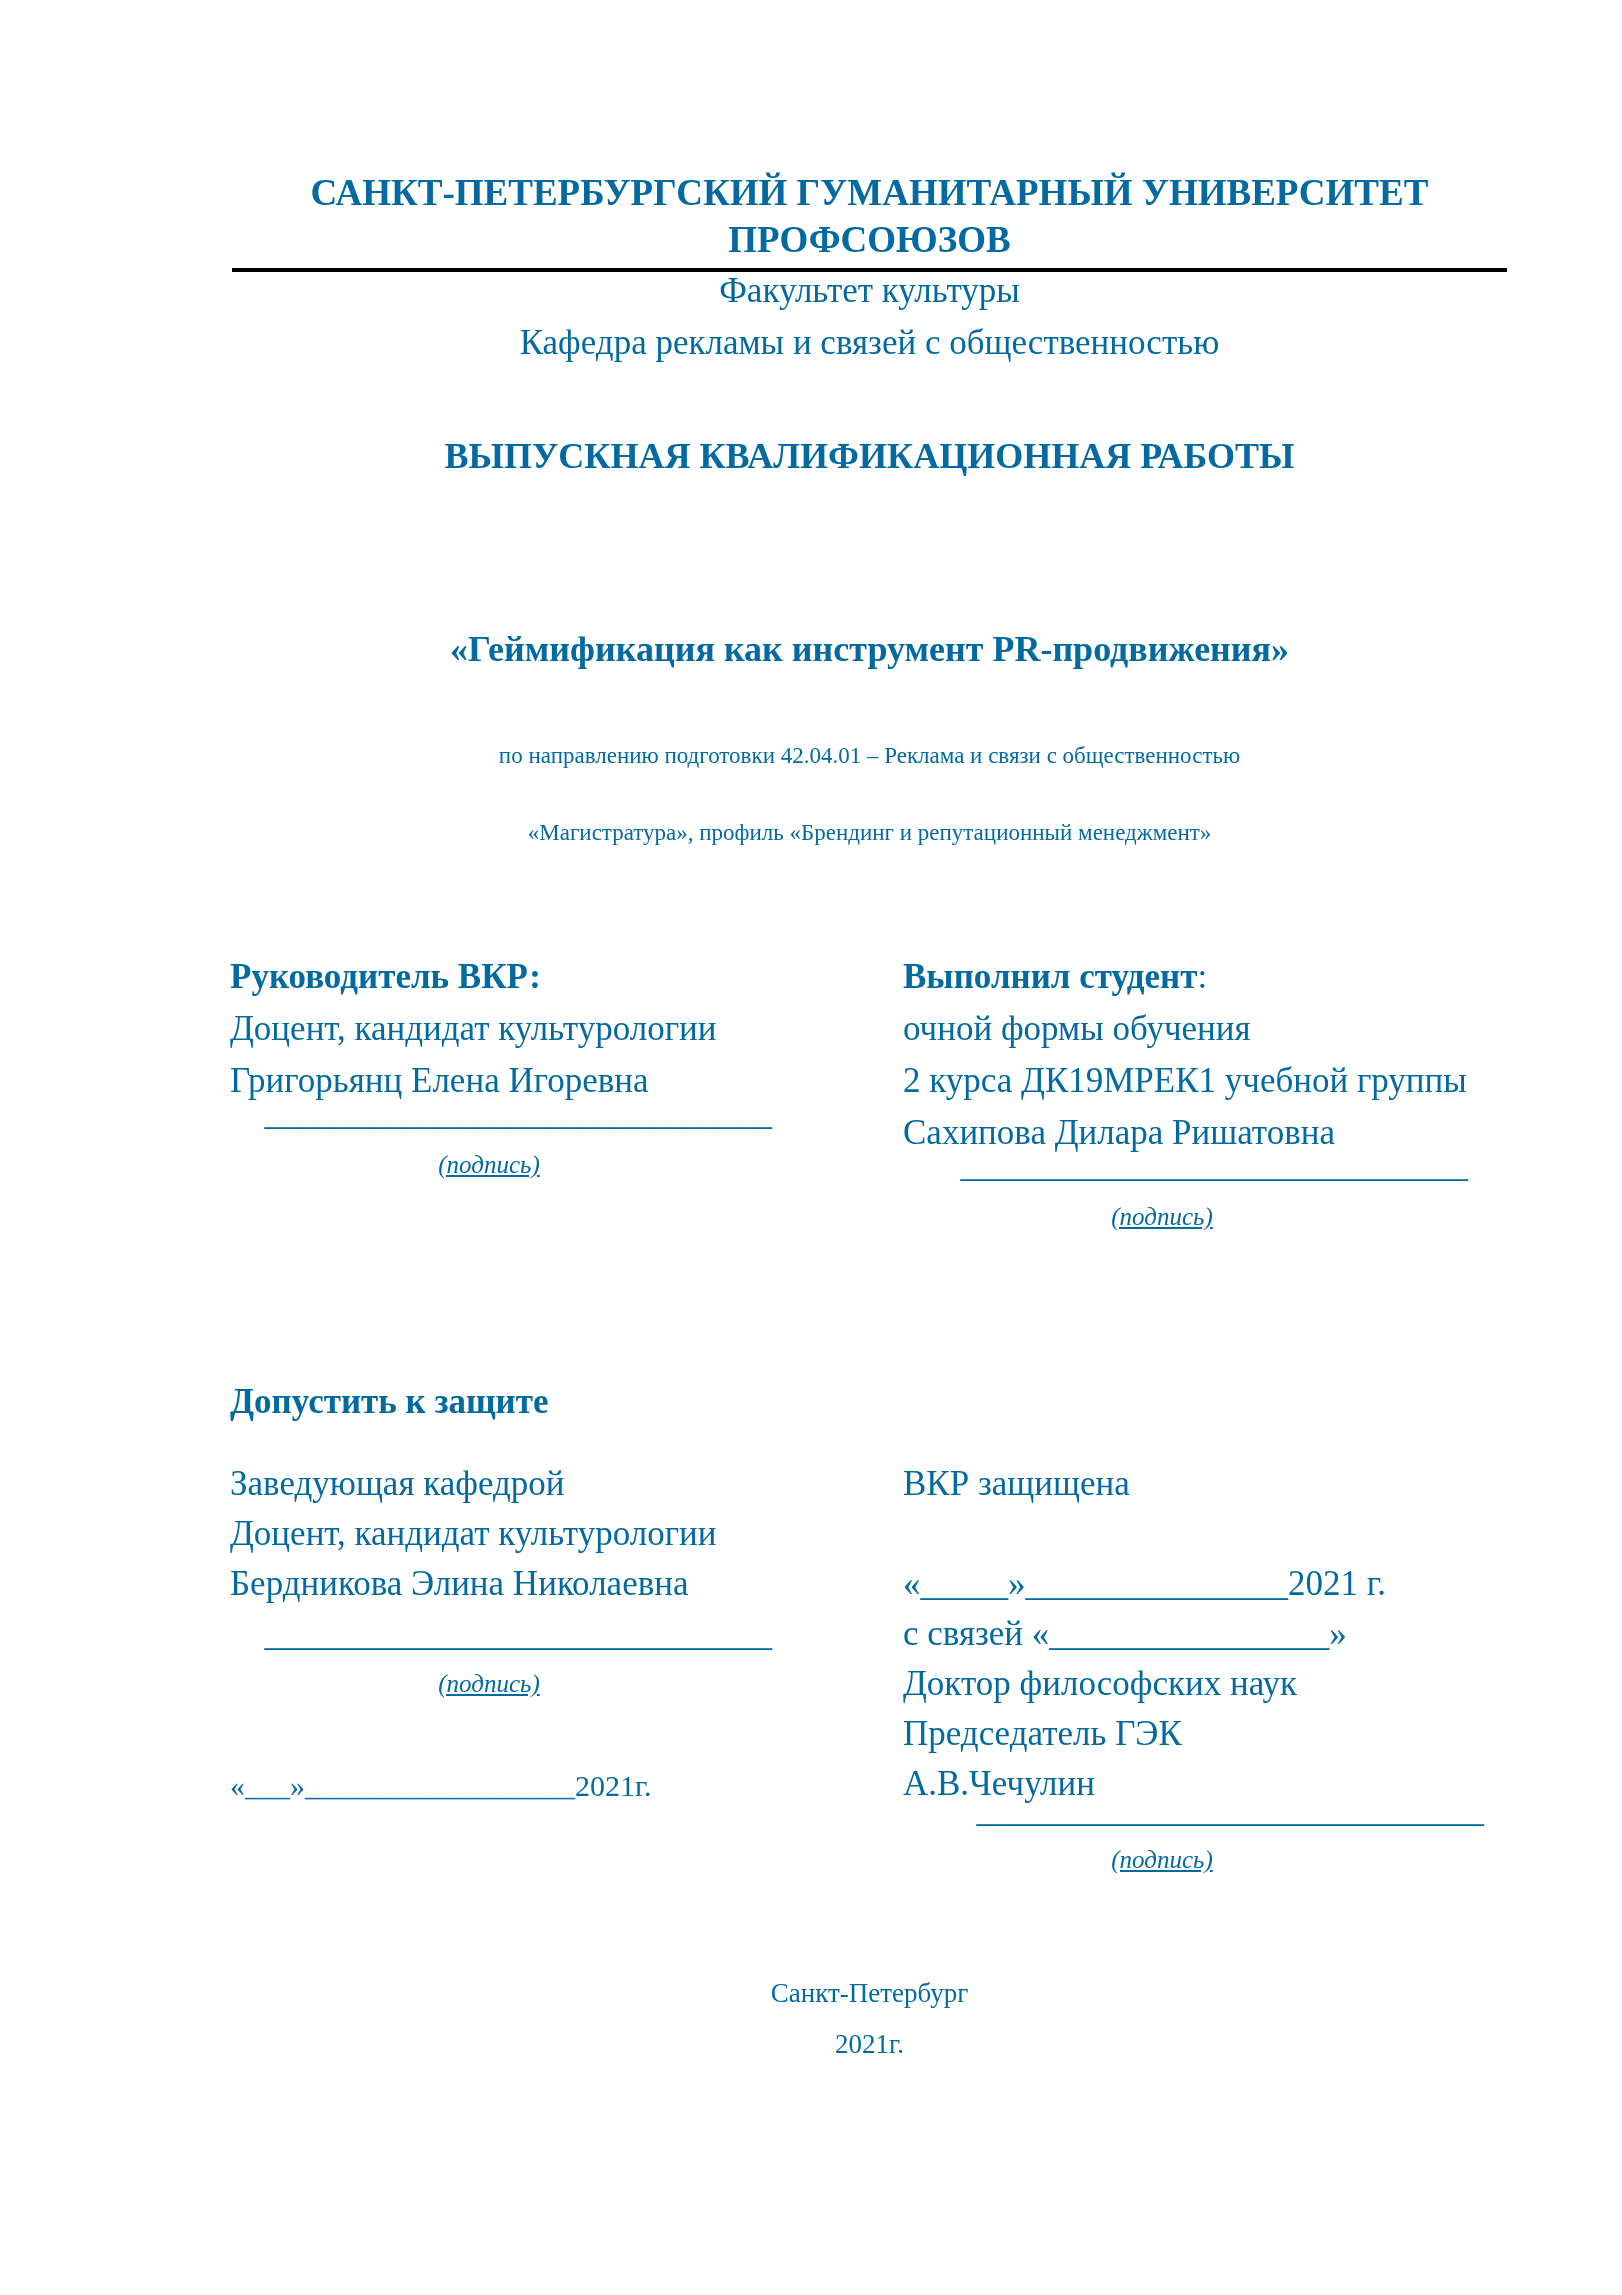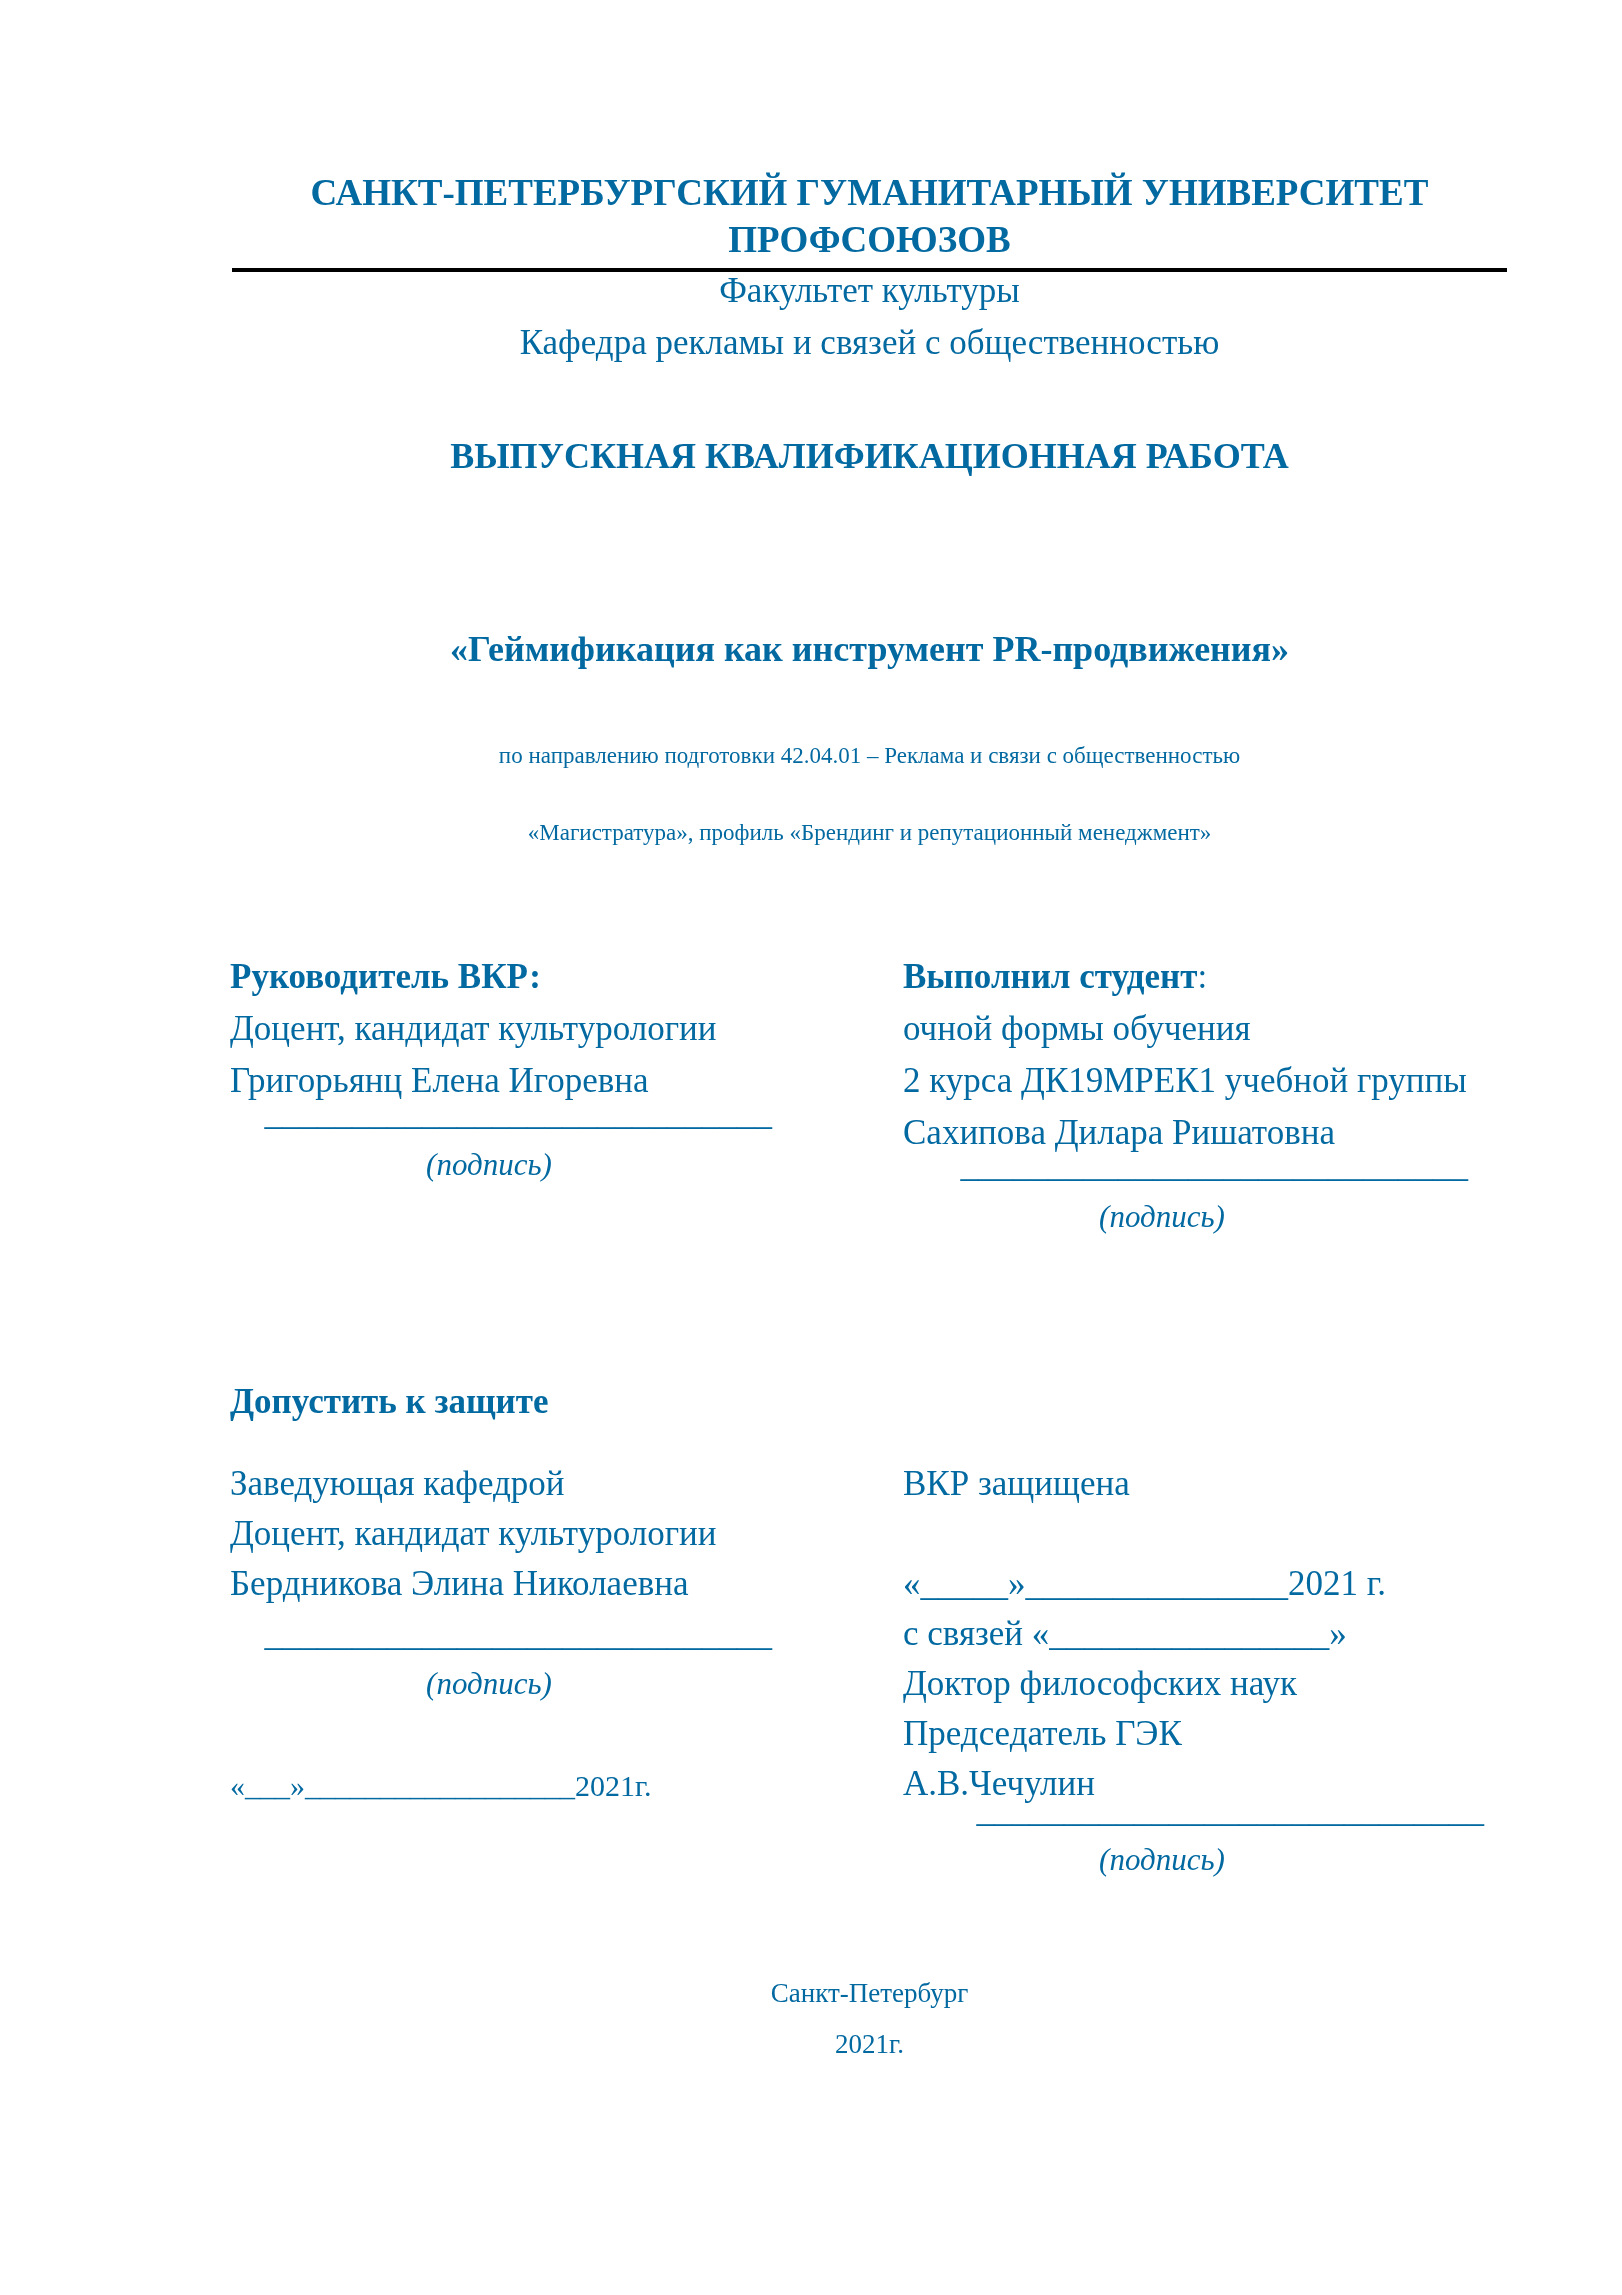--- a/index.html
+++ b/index.html
@@ -42,41 +42,42 @@
     margin-top: -20.4px;
     white-space: nowrap;
     text-align: right;
   }
   .sig-line.nomargin { margin-top: 0; }
   .sig-line.pullup { margin-top: -23.6px; }
   .sig-caption {
     width: 518px;
     text-align: center;
     font-style: italic;
-    font-size: 31px;
+    font-size: 25px;
+    text-decoration: underline;
   }
   .date-small {
     font-size: 30px;
     margin-top: 52px;
   }
   .footer-line { font-size: 27px; line-height: 52px; }
 </style>
 </head>
 <body>
 
 <div class="page">
 
   <div class="c fs47 b" style="top:169px;">
     <span class="underline-span">САНКТ-ПЕТЕРБУРГСКИЙ ГУМАНИТАРНЫЙ УНИВЕРСИТЕТ ПРОФСОЮЗОВ</span>
   </div>
 
   <div class="c fs45" style="top:268px;">Факультет культуры</div>
   <div class="c fs45" style="top:320px;">Кафедра рекламы и связей с общественностью</div>
 
-  <div class="c fs46 b" style="top:433px;">ВЫПУСКНАЯ КВАЛИФИКАЦИОННАЯ РАБОТА</div>
+  <div class="c fs46 b" style="top:433px;">ВЫПУСКНАЯ КВАЛИФИКАЦИОННАЯ РАБОТЫ</div>
   <div class="c fs46 b" style="top:626px;">«Геймификация как инструмент PR-продвижения»</div>
 
   <div class="c fs44" style="top:730px;">по направлению подготовки 42.04.01 – Реклама и связи с общественностью</div>
   <div class="c fs44" style="top:807px;">«Магистратура», профиль «Брендинг и репутационный менеджмент»</div>
 
   <div class="col" style="left:230px; top:951px; width:542px;">
     <div class="row b">Руководитель ВКР:</div>
     <div class="row">Доцент, кандидат культурологии</div>
     <div class="row">Григорьянц Елена Игоревна</div>
     <div class="row sig-line">_____________________________</div>

